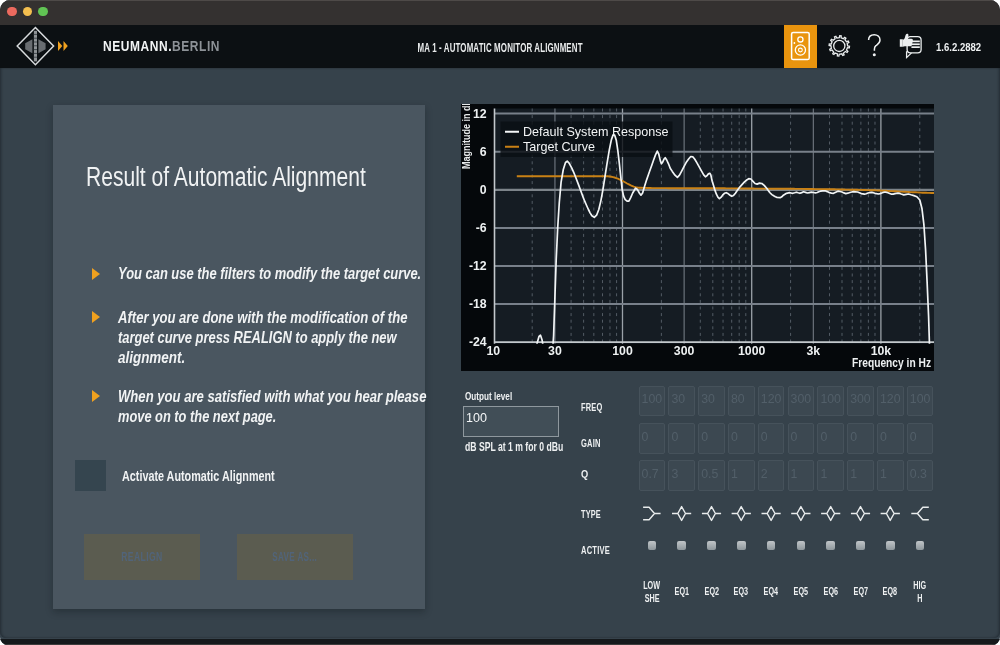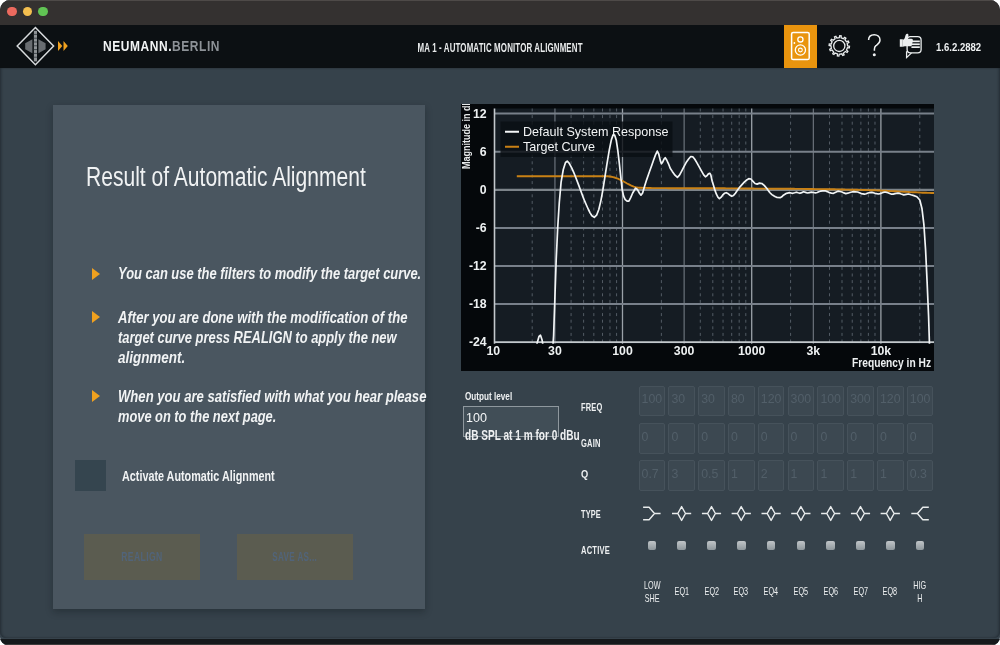--- a/index.html
+++ b/index.html
@@ -22,26 +22,26 @@
 .tri { position:absolute; width:0; height:0; border-left:8.3px solid #f0a11f; border-top:6.3px solid transparent; border-bottom:6.3px solid transparent; }
 #chkbox { position:absolute; left:75.2px; top:459.8px; width:31.3px; height:31.3px; background:#35454f; }
 #chklab { position:absolute; left:121.5px; top:468px; font-size:14.4px; font-weight:bold; color:#f1f3f4; }
 .btn { position:absolute; top:534px; width:116px; height:46px; background:#5b5c50; color:#51647a; font-size:12.8px; font-weight:bold; letter-spacing:0.6px; text-align:center; line-height:46px; }
 .ax { font-size:12.3px; font-weight:bold; fill:#eef1f2; font-family:"Liberation Sans",sans-serif; }
 .axs { font-size:10.2px; font-weight:bold; fill:#e8ebec; font-family:"Liberation Sans",sans-serif; }
 .lg { font-size:12.6px; fill:#f2f4f5; font-family:"Liberation Sans",sans-serif; }
 #outlab { position:absolute; left:464.5px; top:389.5px; font-size:11.5px; font-weight:bold; color:#eef0f1;text-align:center; }
 #outbox { position:absolute; left:462.5px; top:406.3px; width:96.5px; height:30.8px; background:#414e57; border:1.3px solid #8f989e; }
 #outbox span { position:absolute; left:2.2px; top:3px; font-size:13.5px; color:#f4f6f7; }
-#dbspl { position:absolute; left:464.5px; top:427px; font-size:14px; font-weight:bold; color:#eef0f1; }
+#dbspl { position:absolute; left:464.5px; top:440px; font-size:12px; font-weight:bold; color:#eef0f1; }
 .rlab { position:absolute; left:580.5px; font-size:11.3px; font-weight:bold; color:#eef0f1; letter-spacing:0.3px; }
 .ebox { position:absolute; width:26.5px; height:30.5px; background:#3c4851; border:1px solid #46525b; border-radius:2px; }
 .ebox span { position:absolute; left:2px; top:5.5px; font-size:12.3px; color:#525f69; }
 .achk { position:absolute; width:8.8px; height:8.8px; border-radius:2px; background:linear-gradient(#c0c5c8,#8e979c); }
-.clab { position:absolute; width:30px; text-align:center; font-size:10.8px; font-weight:normal; color:#eef0f1; }
+.clab { position:absolute; width:30px; text-align:center; font-size:10.8px; font-weight:bold; color:#eef0f1; }
 </style></head>
 <body>
 <div id="win">
   <div id="main"></div>
   <div id="titlebar">
     <div class="dot" style="left:7.4px;background:#ec6a5e"></div>
     <div class="dot" style="left:22.8px;background:#f4bf4f"></div>
     <div class="dot" style="left:38.2px;background:#61c454"></div>
   </div>
   <div id="header"></div>

